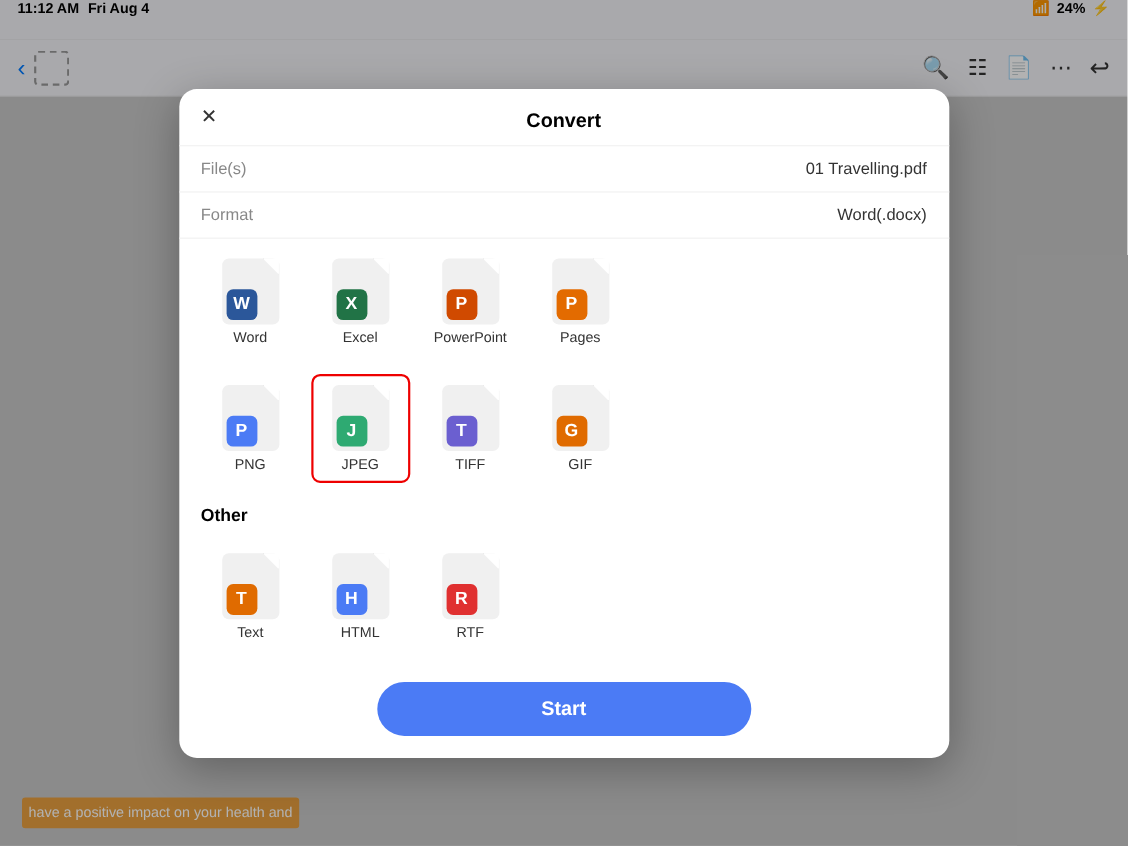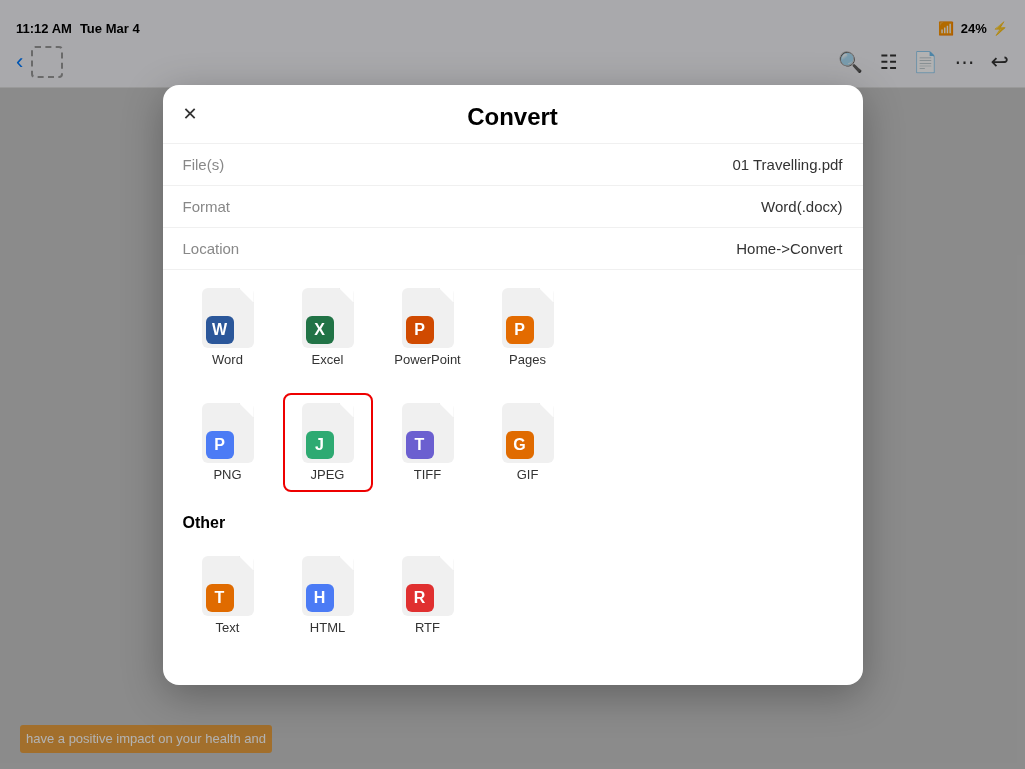--- a/index.html
+++ b/index.html
@@ -12,21 +12,21 @@
       position: relative;
     }
 
     
     .status-bar {
       position: absolute;
       top: 0; left: 0; right: 0;
       height: 36px;
       background: #f2f2f7;
       display: flex;
-      align-items: flex-end;
+      align-items: flex-start;
       justify-content: space-between;
       padding: 0 16px;
       font-size: 13px;
       font-weight: 600;
       z-index: 100;
       gap: 36px;
     }
     .status-left { display: flex; align-items: center; gap: 8px; }
     .status-right { display: flex; align-items: center; gap: 6px; font-size: 13px; }
 
@@ -116,21 +116,21 @@
 
     .modal-header {
       display: flex;
       align-items: center;
       justify-content: center;
       padding: 18px 20px 12px;
       position: relative;
       border-bottom: 1px solid #f0f0f0;
     }
     .modal-title {
-      font-size: 24px;
+      font-size: 18px;
       font-weight: 600;
       color: #000;
     }
     .modal-close {
       position: absolute;
       left: 20px;
       top: 50%;
       transform: translateY(-50%);
       font-size: 18px;
       color: #333;
@@ -254,21 +254,21 @@
       width: 340px;
       cursor: pointer;
     }
   </style>
 </head>
 <body>
 
 <div class="status-bar">
   <div class="status-left">
     <span>11:12 AM</span>
-    <span>Tue Mar 4</span>
+    <span>Fri Aug 4</span>
   </div>
   <div class="status-right">
     <span>📶</span>
     <span>24%</span>
     <span>⚡</span>
   </div>
 </div>
 
 <div class="toolbar">
   <div class="toolbar-left">
@@ -299,24 +299,20 @@
     </div>
 
     <div class="info-row">
       <span class="info-label">File(s)</span>
       <span class="info-value">01 Travelling.pdf</span>
     </div>
     <div class="info-row">
       <span class="info-label">Format</span>
       <span class="info-value">Word(.docx)</span>
     </div>
-    <div class="info-row">
-      <span class="info-label">Location</span>
-      <span class="info-value">Home-&gt;Convert</span>
-    </div>
 
     <div class="format-grid">
 
       <div class="format-item">
         <div class="format-icon">
           <div class="file-icon-base">
             <div class="file-badge" style="background-color:#2B579A;">W</div>
           </div>
         </div>
         <span class="format-name">Word</span>
@@ -413,15 +409,18 @@
       <div class="format-item">
         <div class="format-icon">
           <div class="file-icon-base">
             <div class="file-badge" style="background-color:#E03030;">R</div>
           </div>
         </div>
         <span class="format-name">RTF</span>
       </div>
     </div>
 
+    <div class="start-btn-container">
+      <button class="start-btn">Start</button>
+    </div>
 
   </div>
 </div>
 
 </body></html>

